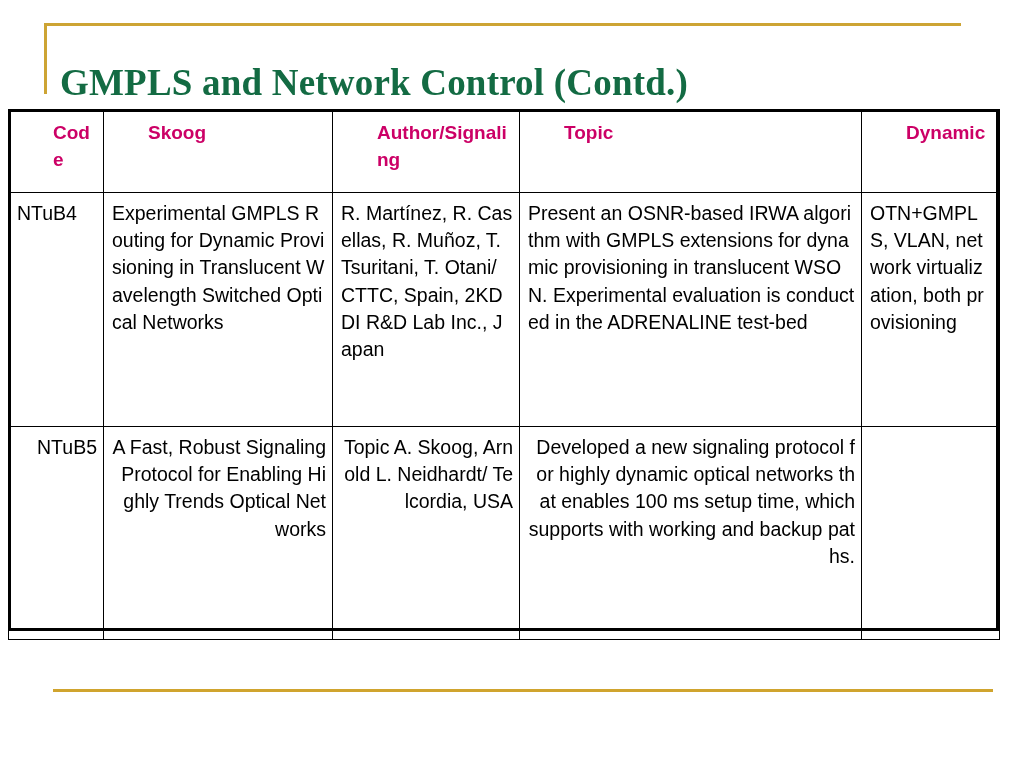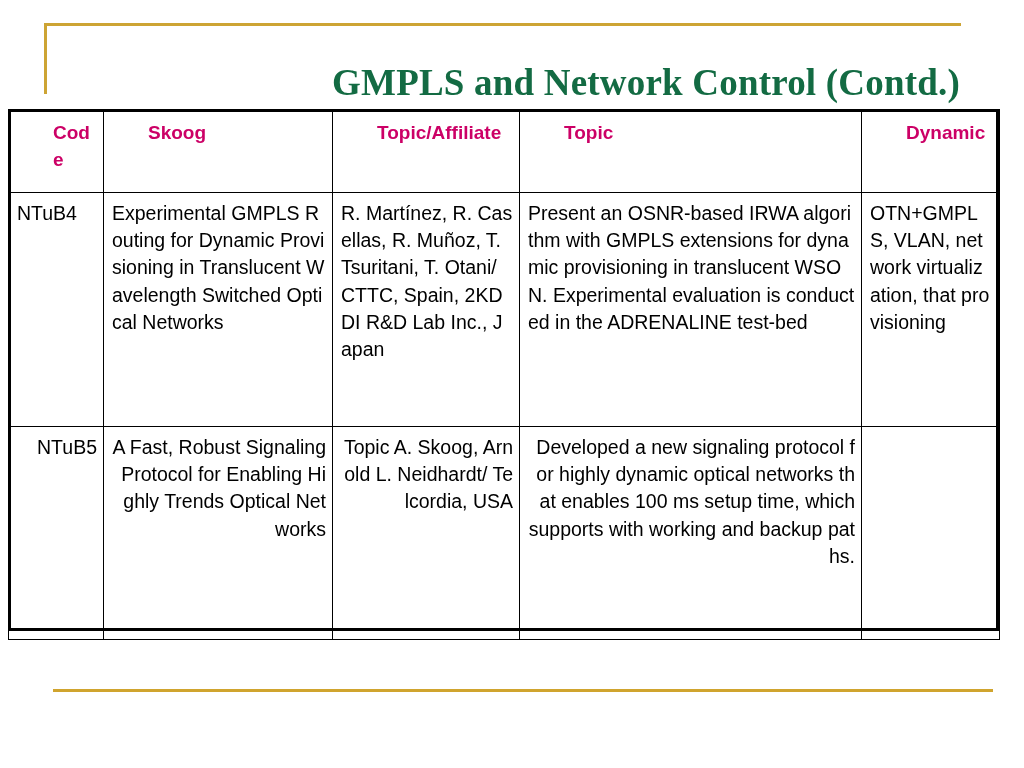--- a/index.html
+++ b/index.html
@@ -48,21 +48,20 @@
     position: absolute;
     left: 60px;
     top: 36px;
     width: 900px;
     font-family: "Liberation Serif", "DejaVu Serif", serif;
     font-size: 37px;
     line-height: 44px;
     color: #136B43;
     white-space: nowrap;
     letter-spacing: 0.2px;
-    text-align: right;
   }
 
   
   .slide-table {
     position: absolute;
     left: 8px;
     top: 109px;
     width: 991px;
     border-collapse: collapse;
     table-layout: fixed;
@@ -126,32 +125,32 @@
     <col class="col-code">
     <col class="col-title">
     <col class="col-author">
     <col class="col-topic">
     <col class="col-trends">
   </colgroup>
   <thead>
     <tr class="header-row">
       <th>Code</th>
       <th>Skoog</th>
-      <th>Topic/Affiliate</th>
+      <th>Author/Signaling</th>
       <th>Topic</th>
       <th>Dynamic</th>
     </tr>
   </thead>
   <tbody>
     <tr class="data-row-1">
       <td>NTuB4</td>
       <td>Experimental GMPLS Routing for Dynamic Provisioning in Translucent Wavelength Switched Optical Networks</td>
       <td>R. Martínez, R. Casellas, R. Muñoz, T. Tsuritani, T. Otani/ CTTC, Spain, 2KDDI R&amp;D Lab Inc., Japan</td>
       <td>Present an OSNR-based IRWA algorithm with GMPLS extensions for dynamic provisioning in translucent WSON. Experimental evaluation is conducted in the ADRENALINE test-bed</td>
-      <td>OTN+GMPLS, VLAN, network virtualization, that provisioning</td>
+      <td>OTN+GMPLS, VLAN, network virtualization, both provisioning</td>
     </tr>
     <tr class="data-row-2">
       <td>NTuB5</td>
       <td>A Fast, Robust Signaling Protocol for Enabling Highly Trends Optical Networks</td>
       <td>Topic A. Skoog, Arnold L. Neidhardt/ Telcordia, USA</td>
       <td>Developed a new signaling protocol for highly dynamic optical networks that enables 100 ms setup time, which supports  with working and backup paths.</td>
       <td></td>
     </tr>
   </tbody>
 </table>

